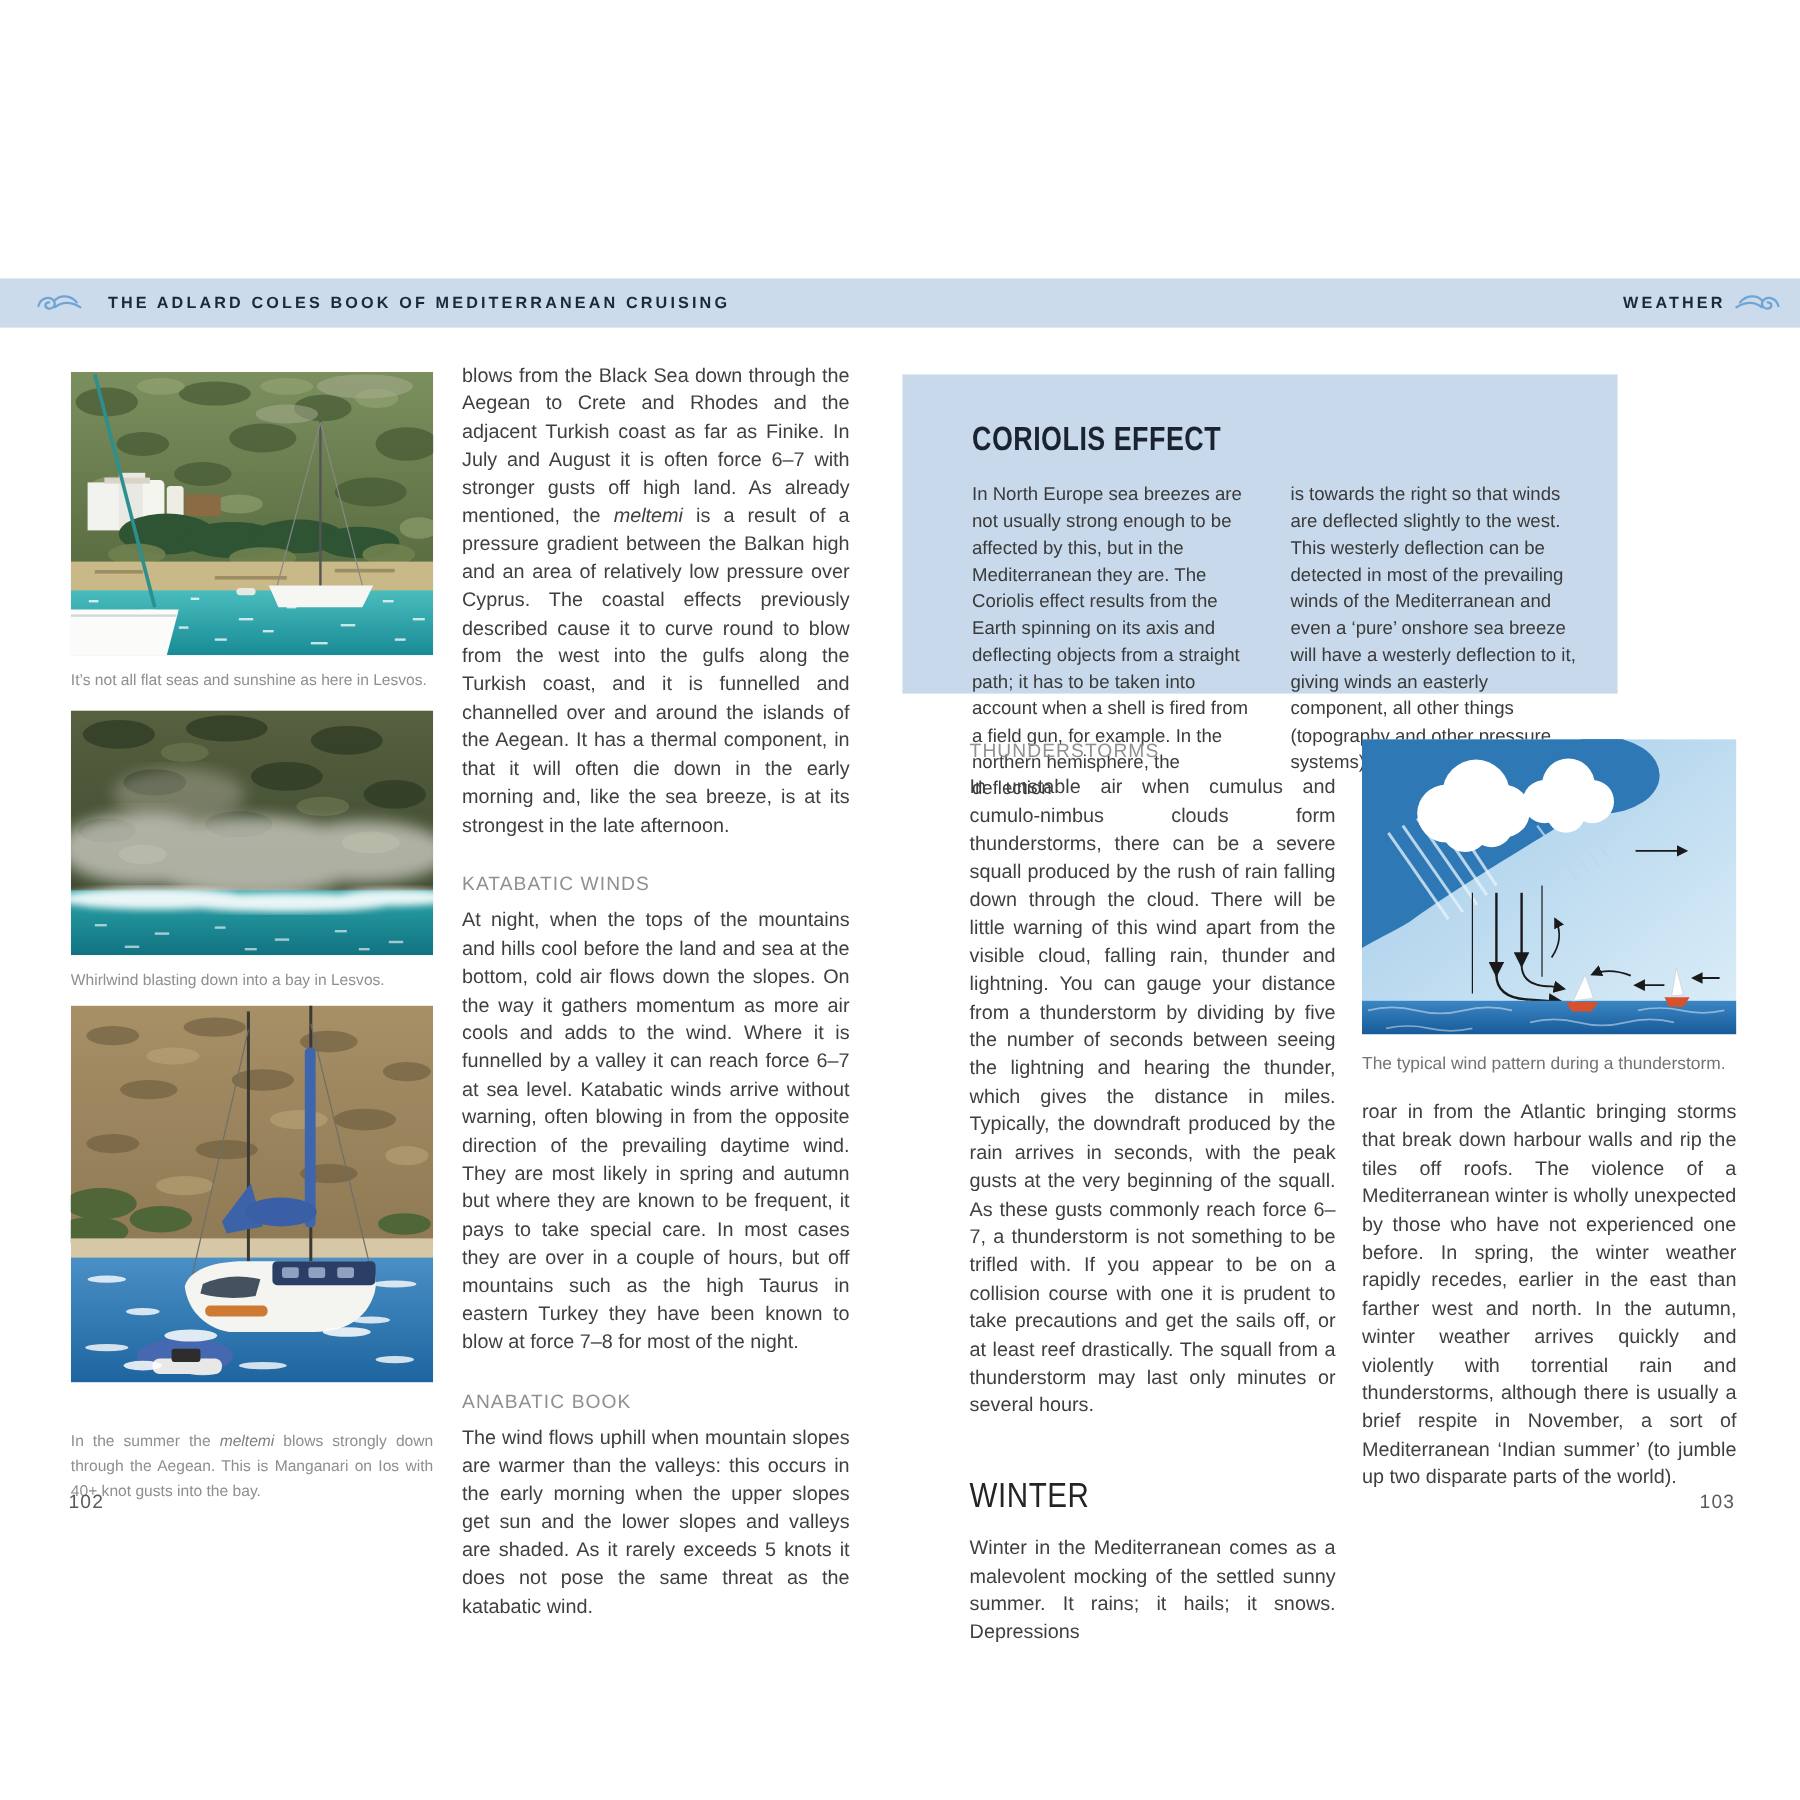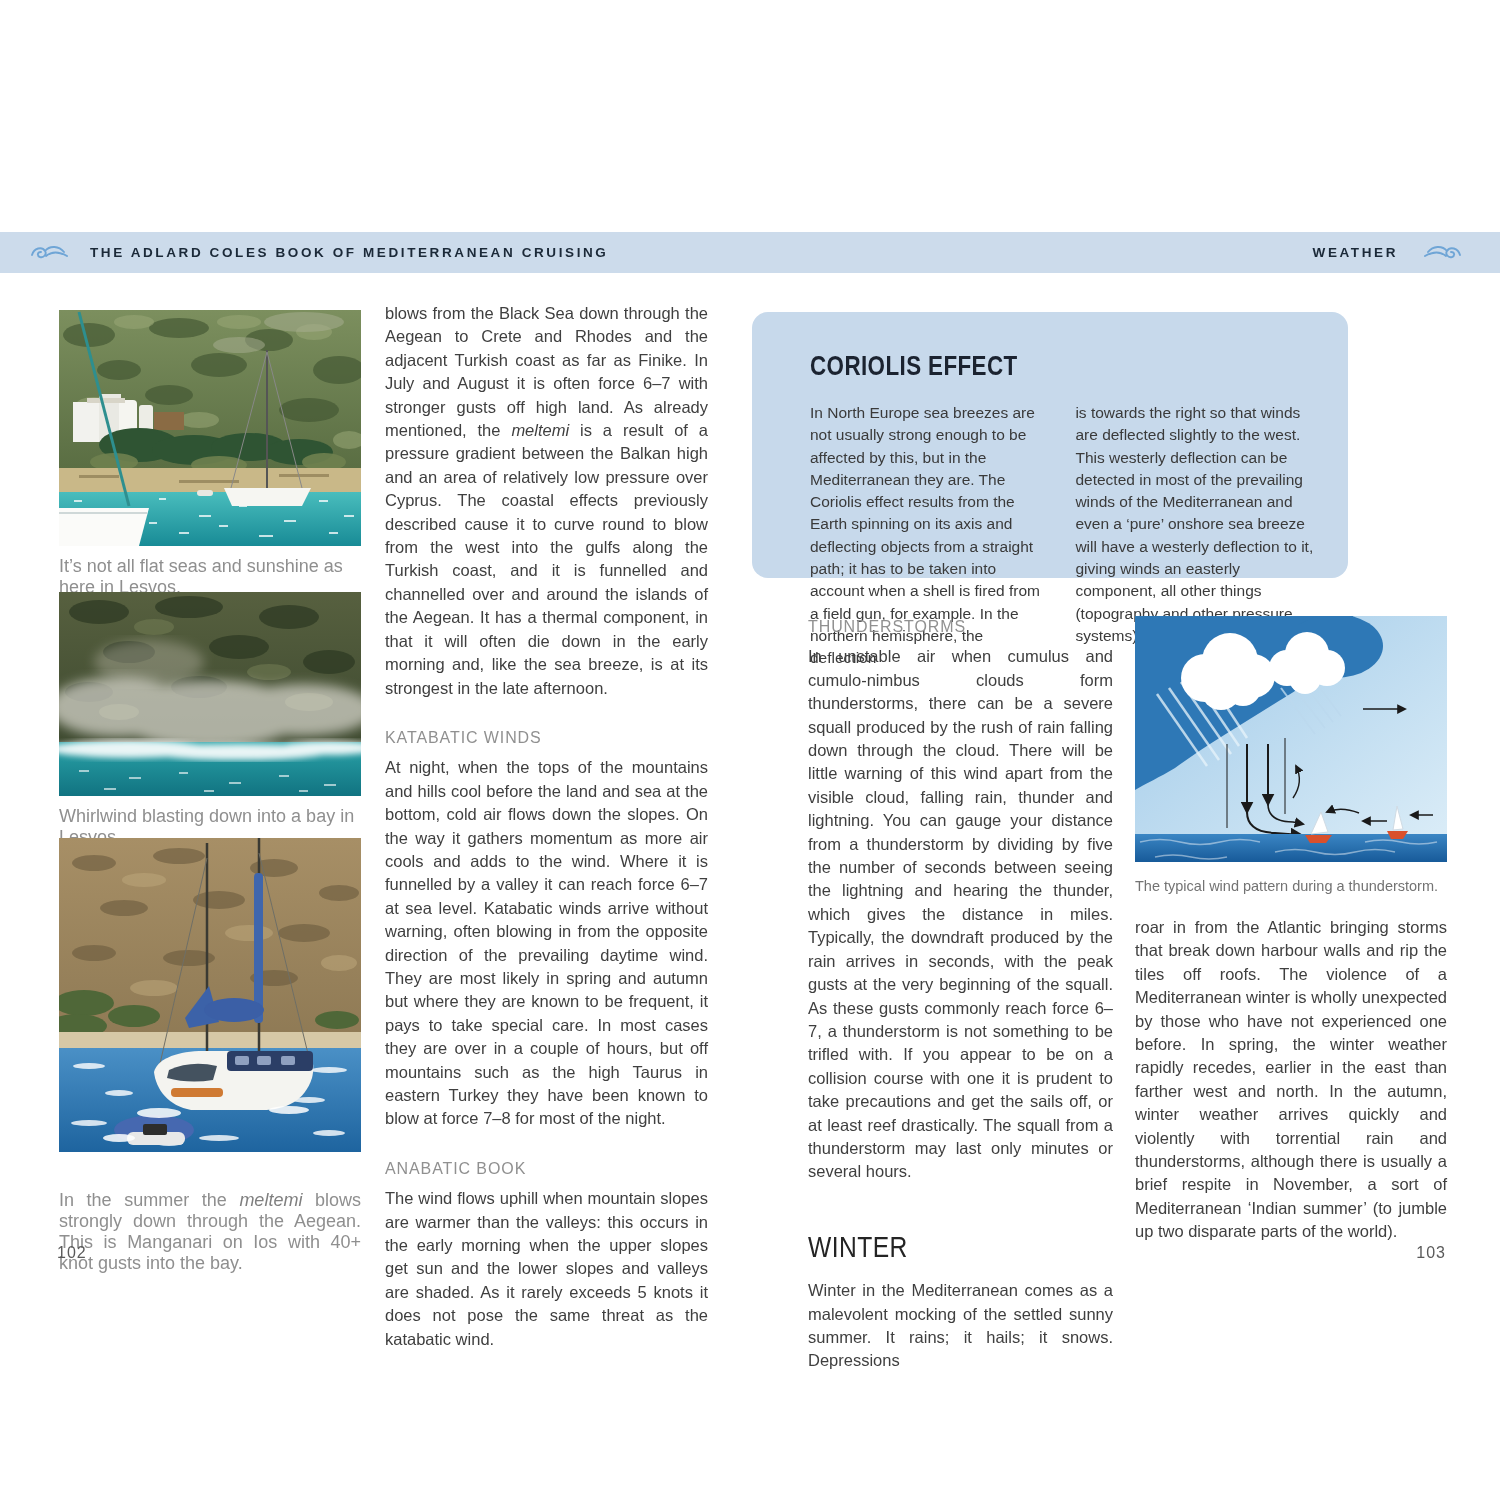--- a/index.html
+++ b/index.html
@@ -9,53 +9,53 @@
     -webkit-font-smoothing:antialiased;
   }
 
   
   .header-band{
     position:absolute;left:0;top:232px;width:1500px;height:41px;
     background:#ccdbeb;display:flex;align-items:center;justify-content:space-between;
   }
   .hgroup{display:flex;align-items:center;gap:20px;}
   .hgroup.left{padding-left:30px;}
-  .hgroup.right{padding-right:38px;gap:24px;}
+  .hgroup.right{padding-right:16px;gap:6px;}
   .header-title{
     font-size:13.5px;letter-spacing:2.6px;color:#1b2938;font-weight:700;
   }
   .flourish{width:40px;height:20px;display:block;}
   .flourish.mirror{transform:scaleX(-1);}
 
   
   .photo{position:absolute;left:59px;width:302px;display:block;}
   .caption{
     position:absolute;left:59px;width:302px;
-    font-size:18px;line-height:21px;color:#8f8f8f;
+    font-size:13px;line-height:21px;color:#8f8f8f;
   }
   .caption.justified{text-align:justify;}
   .caption .ital{font-style:italic;color:#7f7f7f;}
 
   
   .bodycol{
     position:absolute;font-size:16.5px;line-height:23.4px;color:#3f3f3f;
     text-align:justify;
   }
   .bodycol p{margin:0;}
   .grey-head{
     font-size:16px;letter-spacing:.9px;color:#909090;font-weight:400;
     margin:26px 0 7px 0;text-align:left;
   }
   .grey-head.first{margin-top:0;}
   .ital{font-style:italic;}
 
   
   .panel{
     position:absolute;left:752px;top:312px;width:596px;height:266px;
-    background:#c7d9eb;box-sizing:border-box;padding:38px 24px 0 58px;border-radius:16px;
+    background:#c7d9eb;box-sizing:border-box;padding:38px 24px 0 58px;
   }
   .panel-title{
     font-size:28px;font-weight:700;color:#1b2330;letter-spacing:.5px;
     transform:scaleX(.8);transform-origin:0 50%;margin:0 0 20px 0;white-space:nowrap;
   }
   .panel-cols{display:flex;gap:28px;}
   .panel-col{font-size:15.5px;line-height:22.3px;color:#3a3a3a;text-align:left;}
   .panel-col.c1{width:298px;}
   .panel-col.c2{width:312px;}
 

